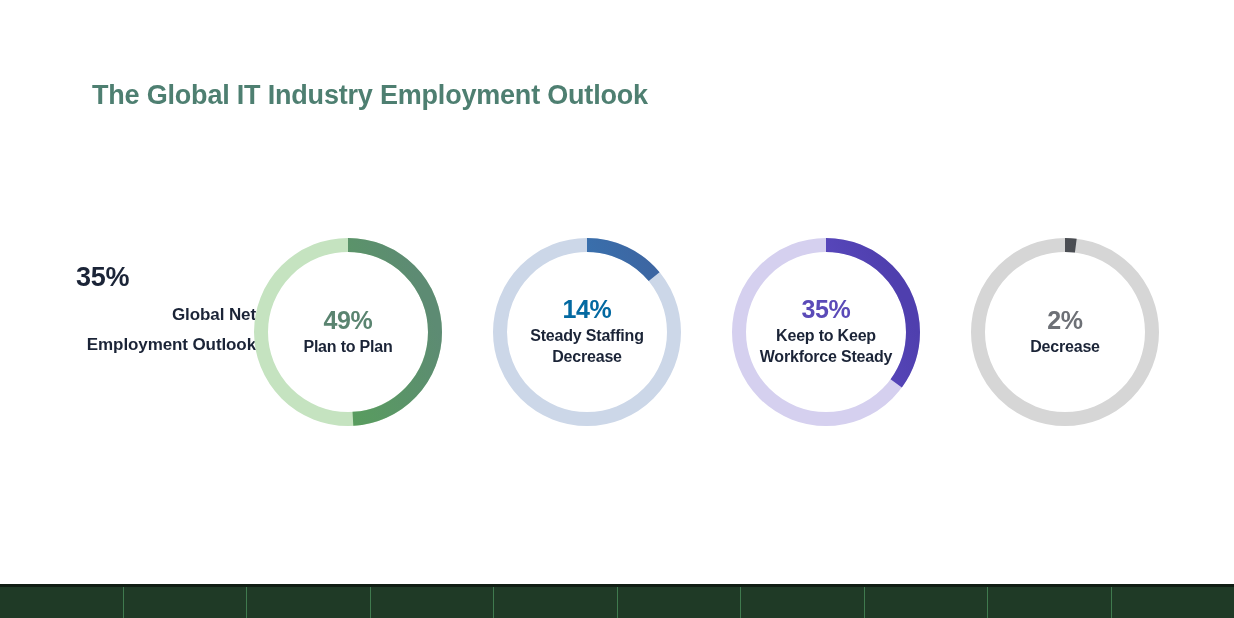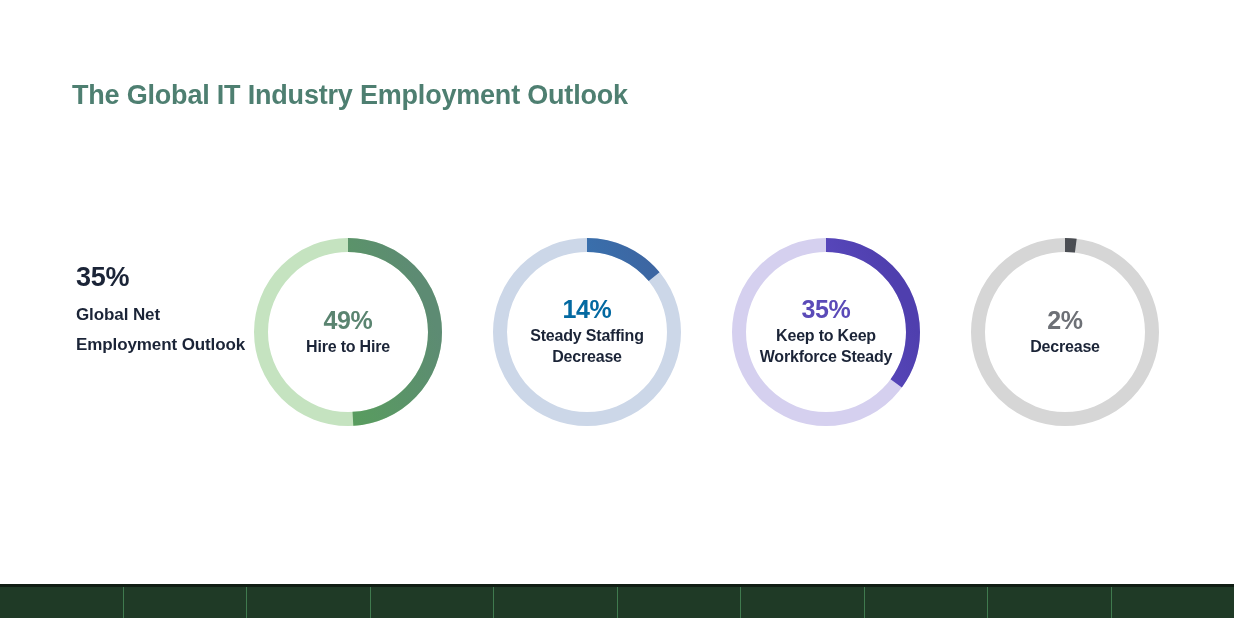--- a/index.html
+++ b/index.html
@@ -15,21 +15,21 @@
     position: relative;
     width: 1234px;
     height: 618px;
     background: #ffffff;
     overflow: hidden;
   }
 
   
   #title {
     position: absolute;
-    left: 72px;
+    left: 92px;
     top: 80px;
     font-size: 27px;
     font-weight: bold;
     letter-spacing: -0.2px;
     color: #4e7f71;
     white-space: nowrap;
   }
 
   
   #summary {
@@ -45,20 +45,21 @@
     line-height: 1.18;
     letter-spacing: -0.3px;
   }
   #summary .summary-label {
     margin-top: 6px;
     font-size: 17px;
     font-weight: bold;
     color: #1b2437;
     line-height: 1.78;
     letter-spacing: -0.1px;
+    text-align: right;
   }
 
   
   #donut-row {
     position: absolute;
     left: 254px;
     top: 238px;
     width: 905px;
     height: 190px;
     display: flex;
@@ -148,21 +149,21 @@
             <linearGradient id="arcgrad0" x1="0.15" y1="0" x2="0.55" y2="1">
               <stop offset="0%" stop-color="#55a851"></stop>
               <stop offset="100%" stop-color="#5d8b73"></stop>
             </linearGradient>
           </defs>
           <circle cx="94" cy="94" r="87" fill="none" stroke="#c5e3c0" stroke-width="14"></circle>
           <circle cx="94" cy="94" r="87" fill="none" stroke="url(#arcgrad0)" stroke-width="14" stroke-dasharray="267.8521896450657 278.78493207955825" transform="rotate(-90 94 94)"></circle>
         </svg>
         <div class="donut-center">
           <div class="donut-value" style="color: rgb(90, 132, 112);">49%</div>
-          <div class="donut-label">Hire to Hire</div>
+          <div class="donut-label">Plan to Plan</div>
         </div>
       </div>
       <div class="donut">
         <svg width="188" height="188" viewBox="0 0 188 188">
           <defs>
             <linearGradient id="arcgrad1" x1="0.15" y1="0" x2="0.55" y2="1">
               <stop offset="0%" stop-color="#2f86c5"></stop>
               <stop offset="100%" stop-color="#3d66a2"></stop>
             </linearGradient>
           </defs>

